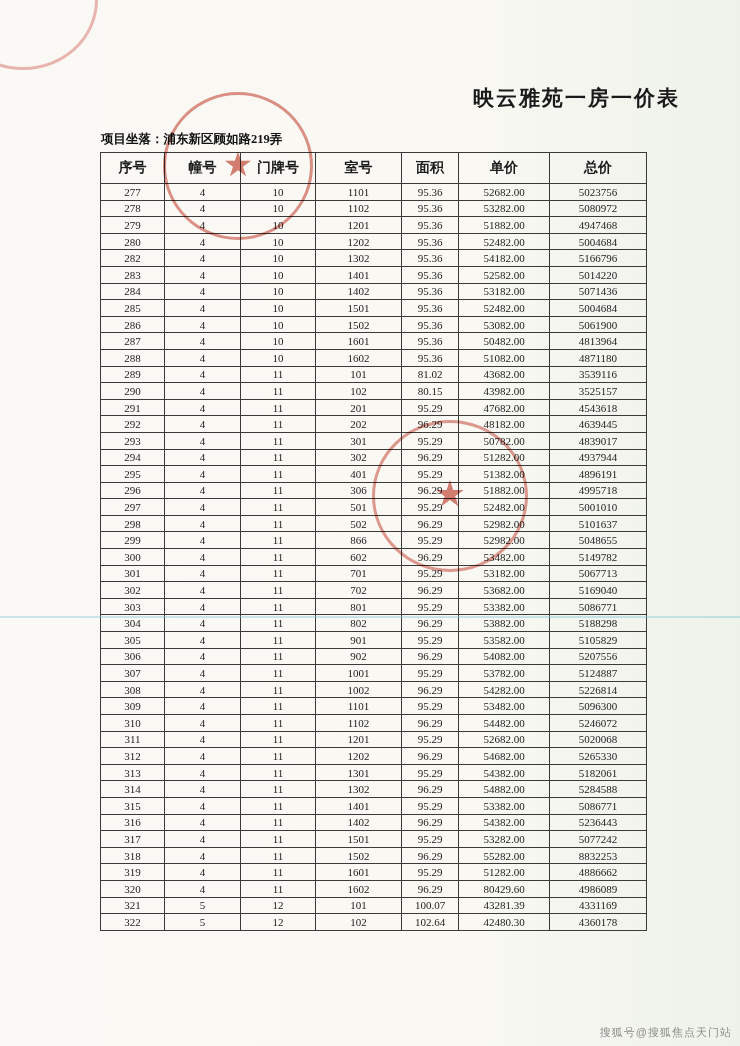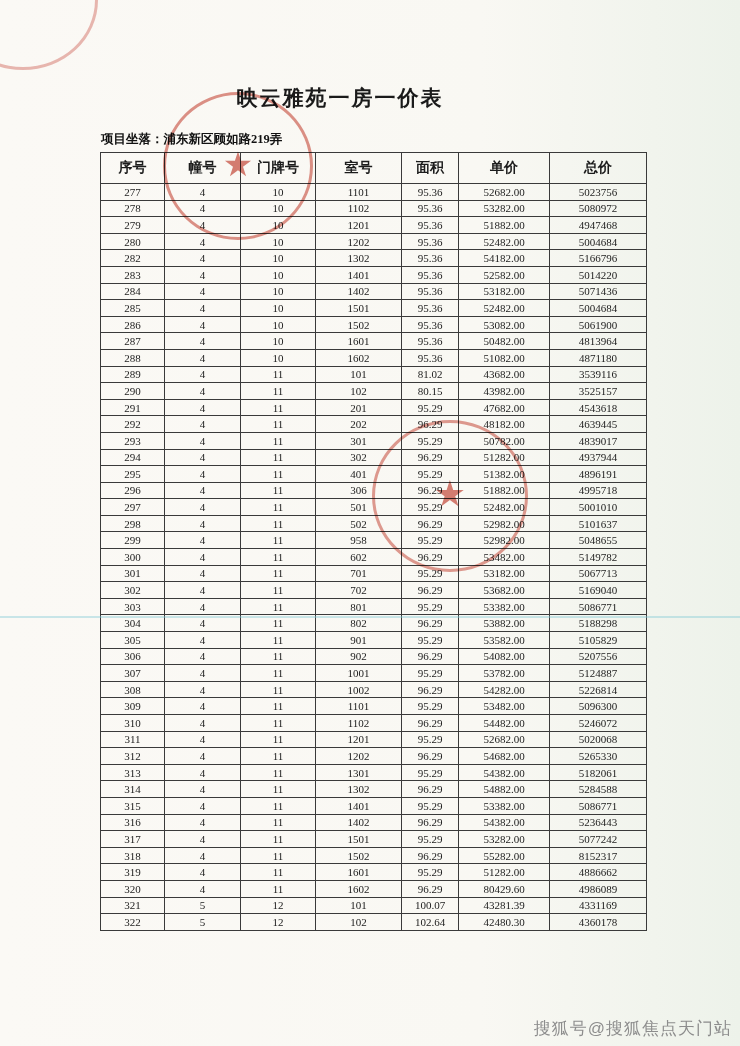--- a/index.html
+++ b/index.html
@@ -10,21 +10,21 @@
     overflow:hidden;
   }
   .page{
     position:relative;
     width:740px;height:1046px;
     background:linear-gradient(90deg,#fbf9f5 0%,#f9f8f3 65%,#edf2ea 100%);
     overflow:hidden;
   }
   .doc-title{
     position:absolute;top:84px;left:0;width:680px;
-    text-align:center;
+    text-align:right;
     font-size:21px;font-weight:bold;color:#1a1a1a;
     letter-spacing:2px;
   }
   .doc-subtitle{
     position:absolute;top:131px;left:101px;
     font-size:12.5px;font-weight:bold;color:#111;
   }
   table.price-table{
     position:absolute;top:152px;left:100px;
     width:546px;
@@ -83,21 +83,21 @@
   }
   .stamp-corner .stamp-ring{border:3px solid rgba(197,58,42,.35);}
   .scan-line{
     position:absolute;left:0;top:616px;width:740px;height:2px;
     background:rgba(125,200,212,.40);
     pointer-events:none;
   }
   .watermark{
     position:absolute;right:8px;bottom:6px;
     font-family:"Liberation Sans", sans-serif;
-    font-size:17px;color:#8d8d8d;
+    font-size:11px;color:#8d8d8d;
     letter-spacing:1px;
   }
 </style>
 </head>
 <body>
 
 <div class="page">
 
   <div class="doc-title">映云雅苑一房一价表</div>
 
@@ -311,21 +311,21 @@
           <td>11</td>
           <td>502</td>
           <td>96.29</td>
           <td>52982.00</td>
           <td>5101637</td>
         </tr>
         <tr>
           <td>299</td>
           <td>4</td>
           <td>11</td>
-          <td>958</td>
+          <td>866</td>
           <td>95.29</td>
           <td>52982.00</td>
           <td>5048655</td>
         </tr>
         <tr>
           <td>300</td>
           <td>4</td>
           <td>11</td>
           <td>602</td>
           <td>96.29</td>
@@ -485,21 +485,21 @@
           <td>53282.00</td>
           <td>5077242</td>
         </tr>
         <tr>
           <td>318</td>
           <td>4</td>
           <td>11</td>
           <td>1502</td>
           <td>96.29</td>
           <td>55282.00</td>
-          <td>8152317</td>
+          <td>8832253</td>
         </tr>
         <tr>
           <td>319</td>
           <td>4</td>
           <td>11</td>
           <td>1601</td>
           <td>95.29</td>
           <td>51282.00</td>
           <td>4886662</td>
         </tr>

